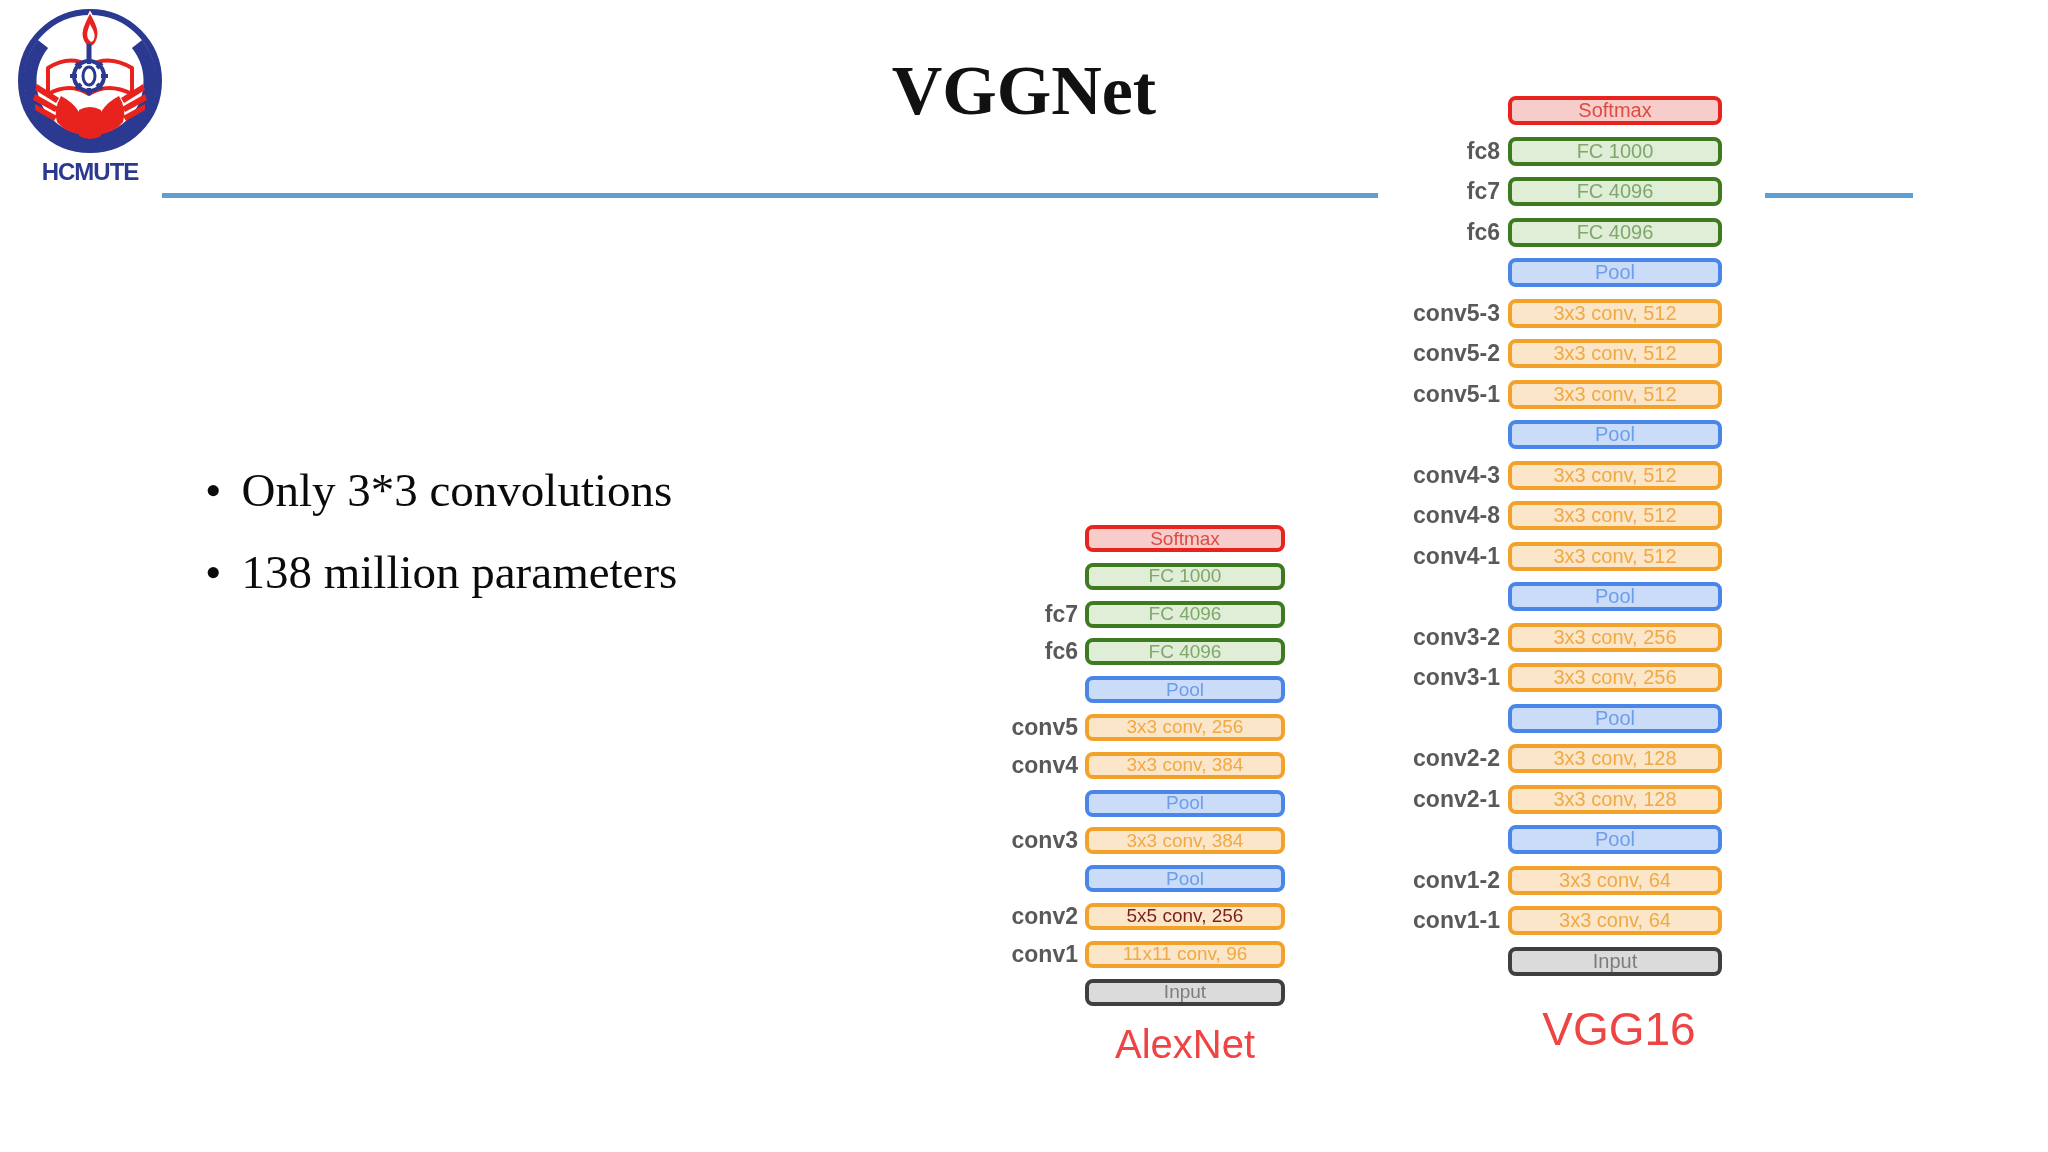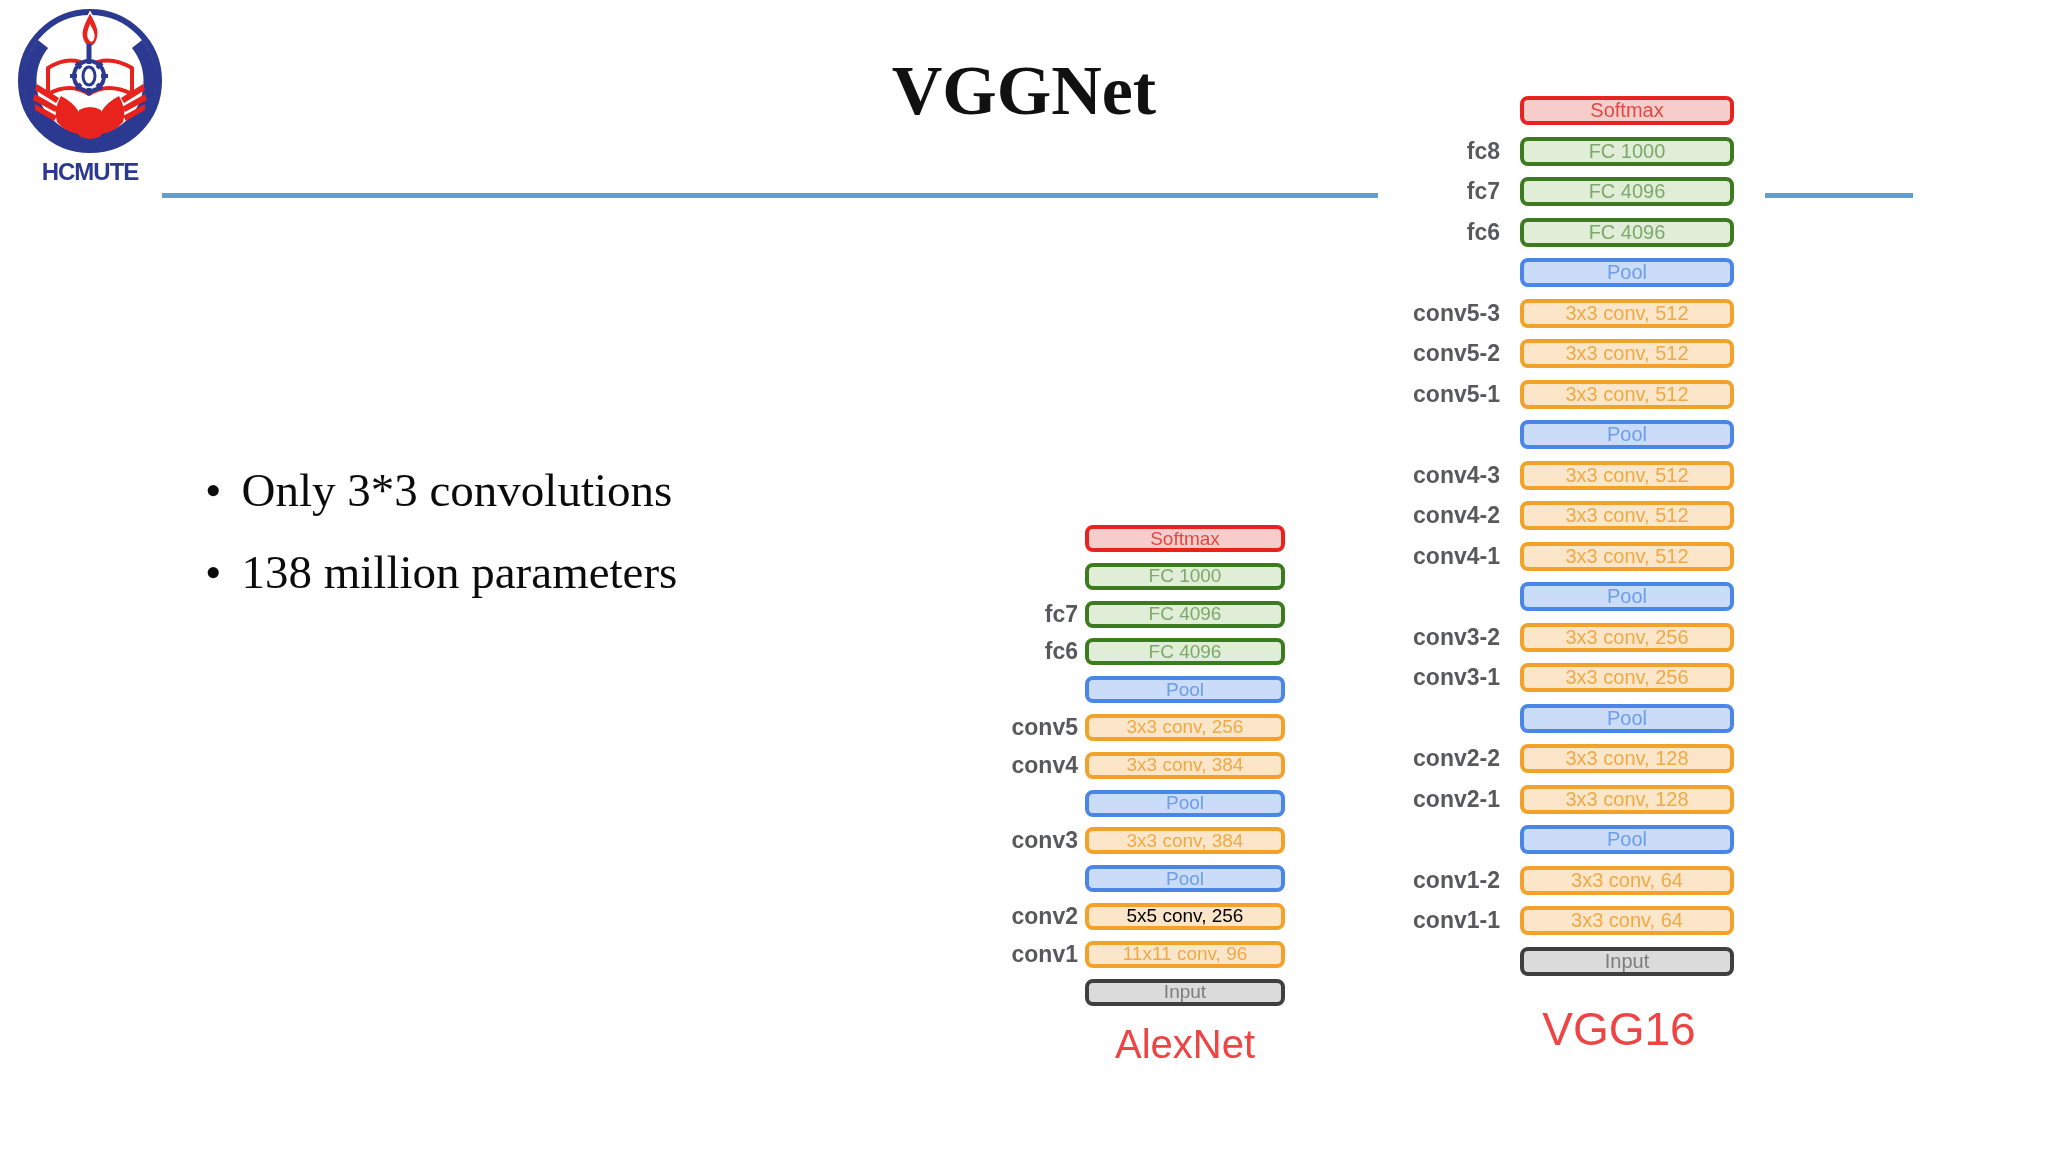--- a/index.html
+++ b/index.html
@@ -52,21 +52,21 @@
   }
 
   .alexnet{left:953px;top:525px;}
   .alexnet .rows{row-gap:10.8px;}
   .alexnet .row-label{width:125px;margin-right:7px;}
   .alexnet .box{width:200px;height:27px;font-size:19px;}
   .alexnet .diagram-caption{margin-left:132px;width:200px;margin-top:16px;font-size:40px;}
 
   .vgg16{left:1370px;top:96px;}
   .vgg16 .rows{row-gap:11.5px;}
-  .vgg16 .row-label{width:130px;margin-right:20px;}
+  .vgg16 .row-label{width:130px;margin-right:8px;}
   .vgg16 .box{width:214px;height:29px;font-size:20px;}
   .vgg16 .diagram-caption{margin-left:142px;width:214px;margin-top:26px;font-size:46px;}
 </style>
 </head>
 <body>
 
 <div class="logo">
   <svg width="150" height="150" viewBox="0 0 150 150">
 
     <circle cx="75" cy="75" r="69" fill="#ffffff" stroke="#2B3990" stroke-width="6"></circle>
@@ -152,21 +152,21 @@
       <div class="row">
         <span class="row-label">conv3</span>
         <div class="box" style="border-color: rgb(242, 162, 42); background: rgb(251, 230, 201); color: rgb(240, 169, 69);">3x3 conv, 384</div>
       </div>
       <div class="row">
         <span class="row-label"></span>
         <div class="box" style="border-color: rgb(74, 134, 232); background: rgb(202, 220, 248); color: rgb(109, 158, 235);">Pool</div>
       </div>
       <div class="row">
         <span class="row-label">conv2</span>
-        <div class="box" style="border-color: rgb(242, 162, 42); background: rgb(251, 230, 201); color: #000000;">5x5 conv, 256</div>
+        <div class="box" style="border-color: rgb(242, 162, 42); background: rgb(251, 230, 201); color: #7f1d1d;">5x5 conv, 256</div>
       </div>
       <div class="row">
         <span class="row-label">conv1</span>
         <div class="box" style="border-color: rgb(242, 162, 42); background: rgb(251, 230, 201); color: rgb(240, 169, 69);">11x11 conv, 96</div>
       </div>
       <div class="row">
         <span class="row-label"></span>
         <div class="box" style="border-color: rgb(63, 63, 63); background: rgb(219, 219, 219); color: rgb(125, 125, 125);">Input</div>
       </div>
     </div>
@@ -209,21 +209,21 @@
       </div>
       <div class="row">
         <span class="row-label"></span>
         <div class="box" style="border-color: rgb(74, 134, 232); background: rgb(202, 220, 248); color: rgb(109, 158, 235);">Pool</div>
       </div>
       <div class="row">
         <span class="row-label">conv4-3</span>
         <div class="box" style="border-color: rgb(242, 162, 42); background: rgb(251, 230, 201); color: rgb(240, 169, 69);">3x3 conv, 512</div>
       </div>
       <div class="row">
-        <span class="row-label">conv4-2</span>
+        <span class="row-label">conv4-8</span>
         <div class="box" style="border-color: rgb(242, 162, 42); background: rgb(251, 230, 201); color: rgb(240, 169, 69);">3x3 conv, 512</div>
       </div>
       <div class="row">
         <span class="row-label">conv4-1</span>
         <div class="box" style="border-color: rgb(242, 162, 42); background: rgb(251, 230, 201); color: rgb(240, 169, 69);">3x3 conv, 512</div>
       </div>
       <div class="row">
         <span class="row-label"></span>
         <div class="box" style="border-color: rgb(74, 134, 232); background: rgb(202, 220, 248); color: rgb(109, 158, 235);">Pool</div>
       </div>

